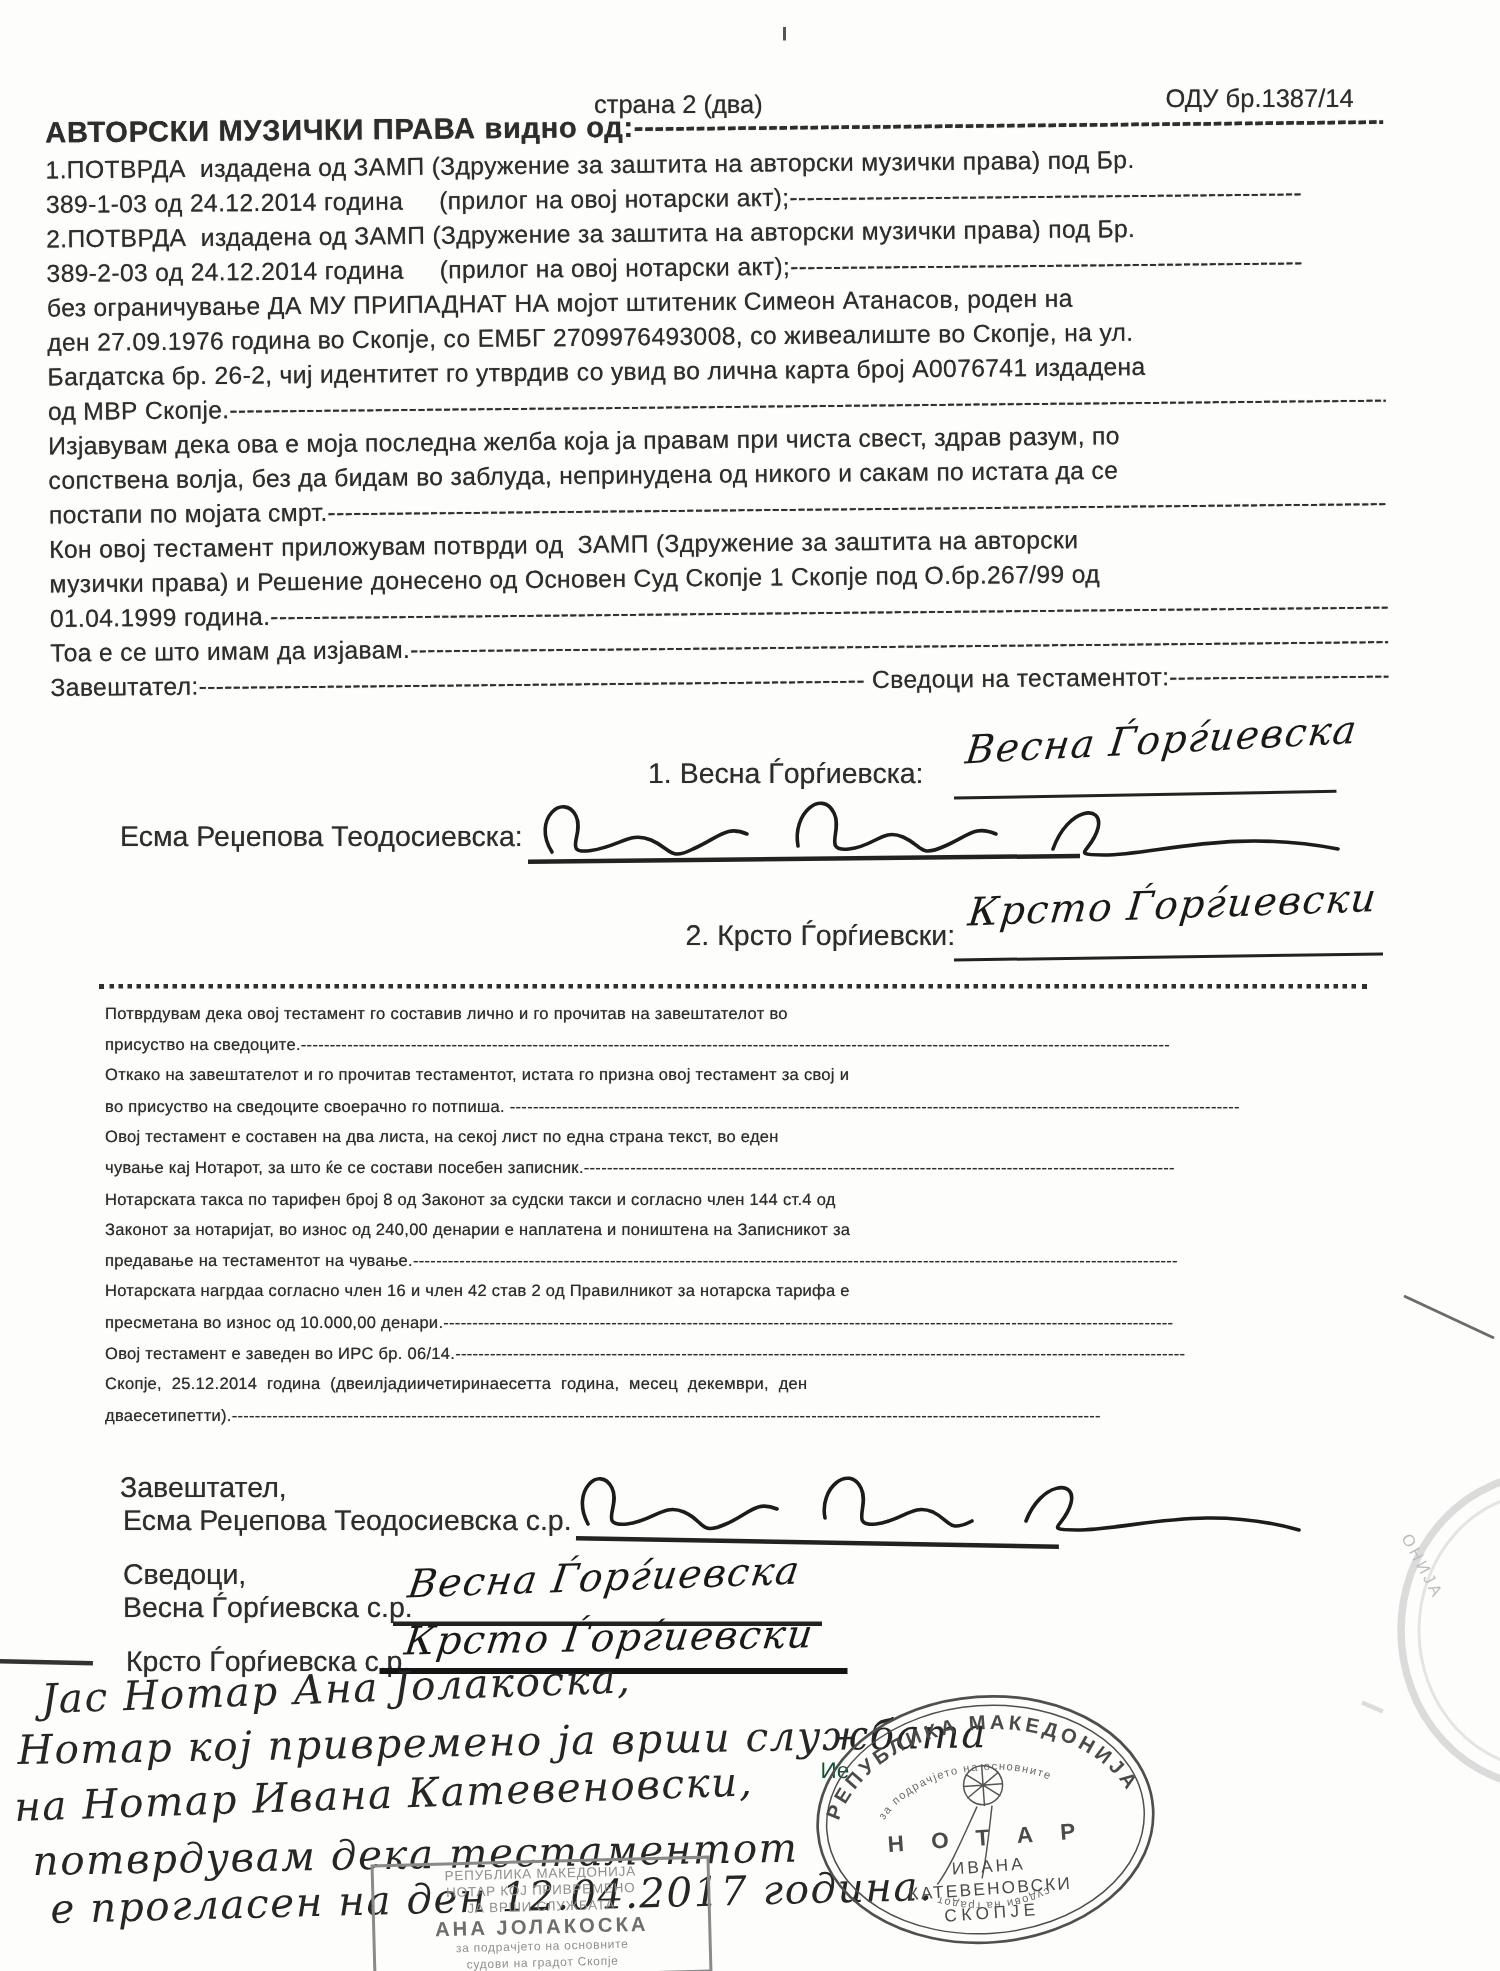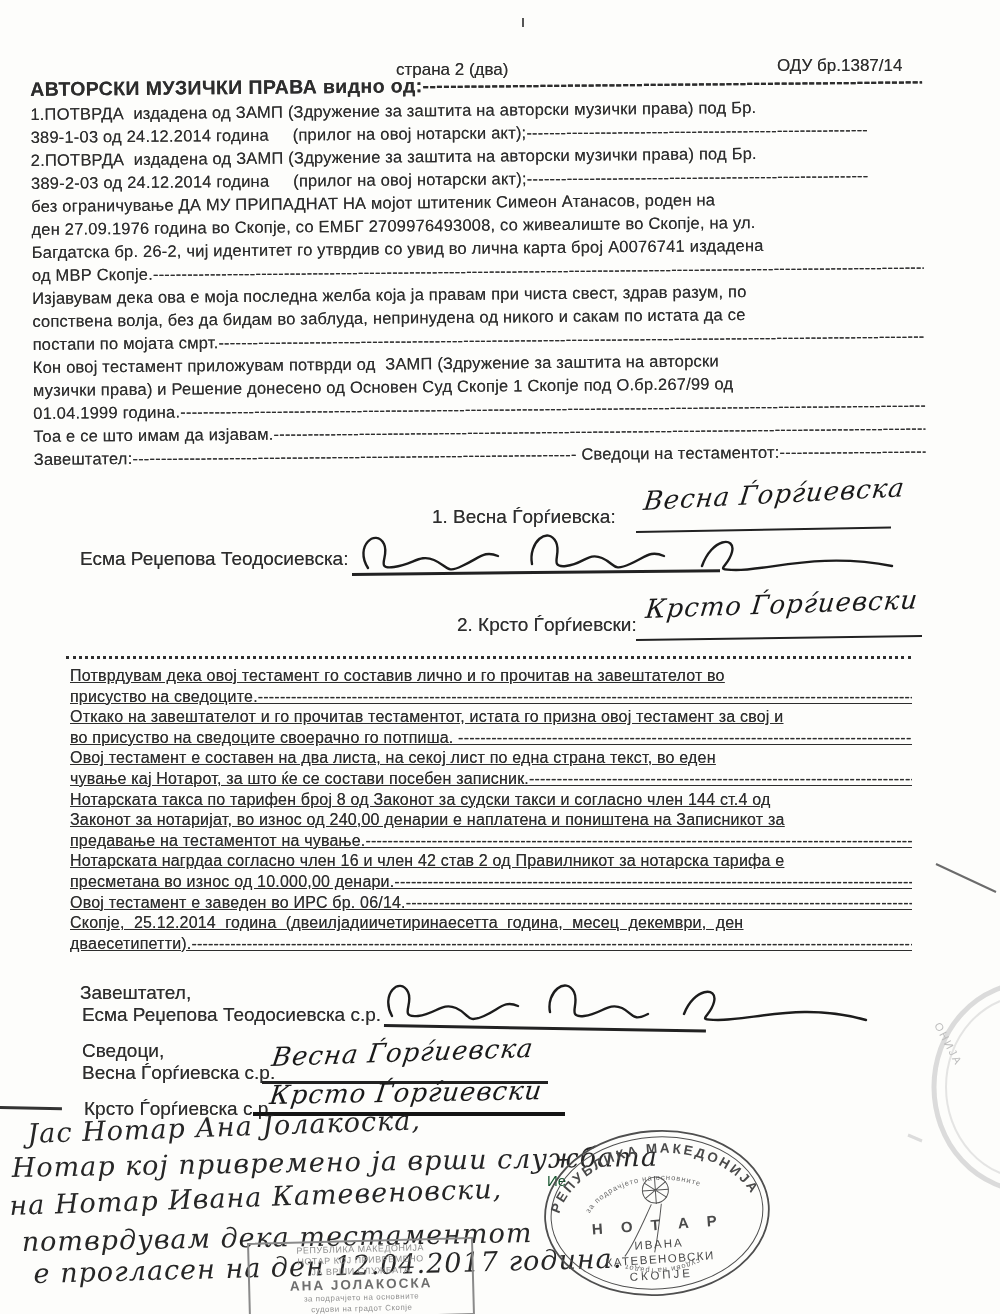--- a/index.html
+++ b/index.html
@@ -2,21 +2,21 @@
 <html><head>
 <meta charset="utf-8">
 <style>
   html,body{margin:0;padding:0;background:#e8e8e8;}
   #page{position:relative;width:1000px;height:1314px;background:#fdfdfb;overflow:hidden;
         font-family:"Liberation Sans",sans-serif;color:#2d2d2d;}
   .typed{position:absolute;}
   .line{white-space:pre;overflow:hidden;font-size:16.5px;height:23px;line-height:23px;
         letter-spacing:0.2px;text-shadow:0 0 0.5px rgba(45,45,45,0.75);}
   .line--title{font-size:19.5px;font-weight:bold;height:27px;line-height:27px;letter-spacing:0.4px;}
-  .b2 .line{font-size:16px;height:20.6px;line-height:20.6px;text-decoration:underline;}
+  .b2 .line{font-size:11px;height:20.6px;line-height:20.6px;}
   .hdr{position:absolute;font-size:17px;text-shadow:0 0 0.5px rgba(45,45,45,0.7);}
   .lbl{position:absolute;font-size:19px;white-space:pre;text-shadow:0 0 0.5px rgba(45,45,45,0.7);}
   .sig{position:absolute;font-family:"DejaVu Serif",serif;font-style:italic;font-size:26px;
        color:#191919;white-space:nowrap;letter-spacing:1px;transform-origin:left bottom;}
   .sigline{position:absolute;background:#222;height:2px;transform-origin:left top;}
   .sep{position:absolute;border-top:3px dotted #2f2f2f;}
   .hw{position:absolute;font-family:"DejaVu Serif",serif;font-style:italic;font-size:27px;
       color:#262626;white-space:nowrap;letter-spacing:1px;transform-origin:left bottom;}
   .stamp-rect{position:absolute;border:2px solid #8a8a8a;color:#8f8f8f;text-align:center;
       padding-top:2px;transform:rotate(-1.5deg);background:rgba(255,255,255,0.0);}

